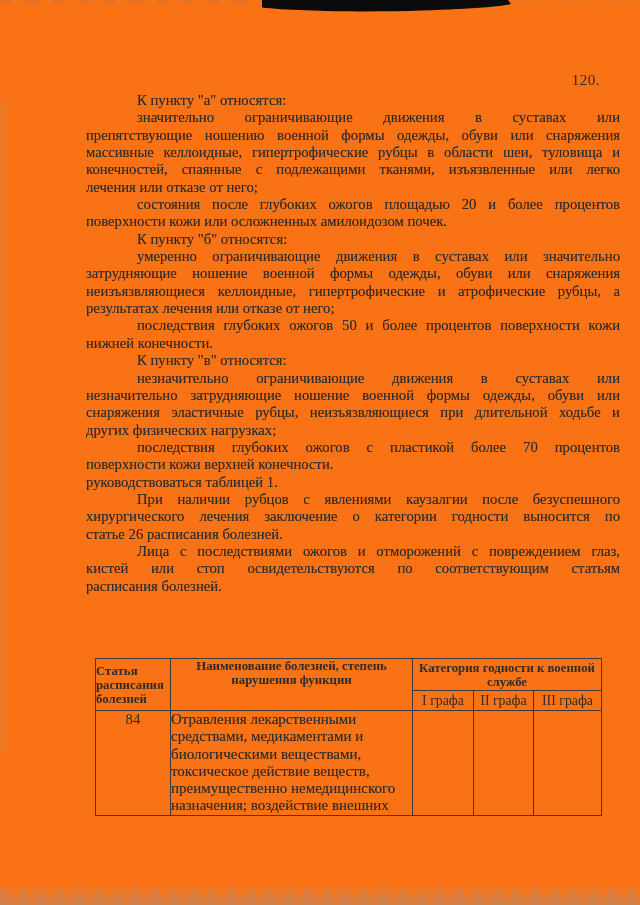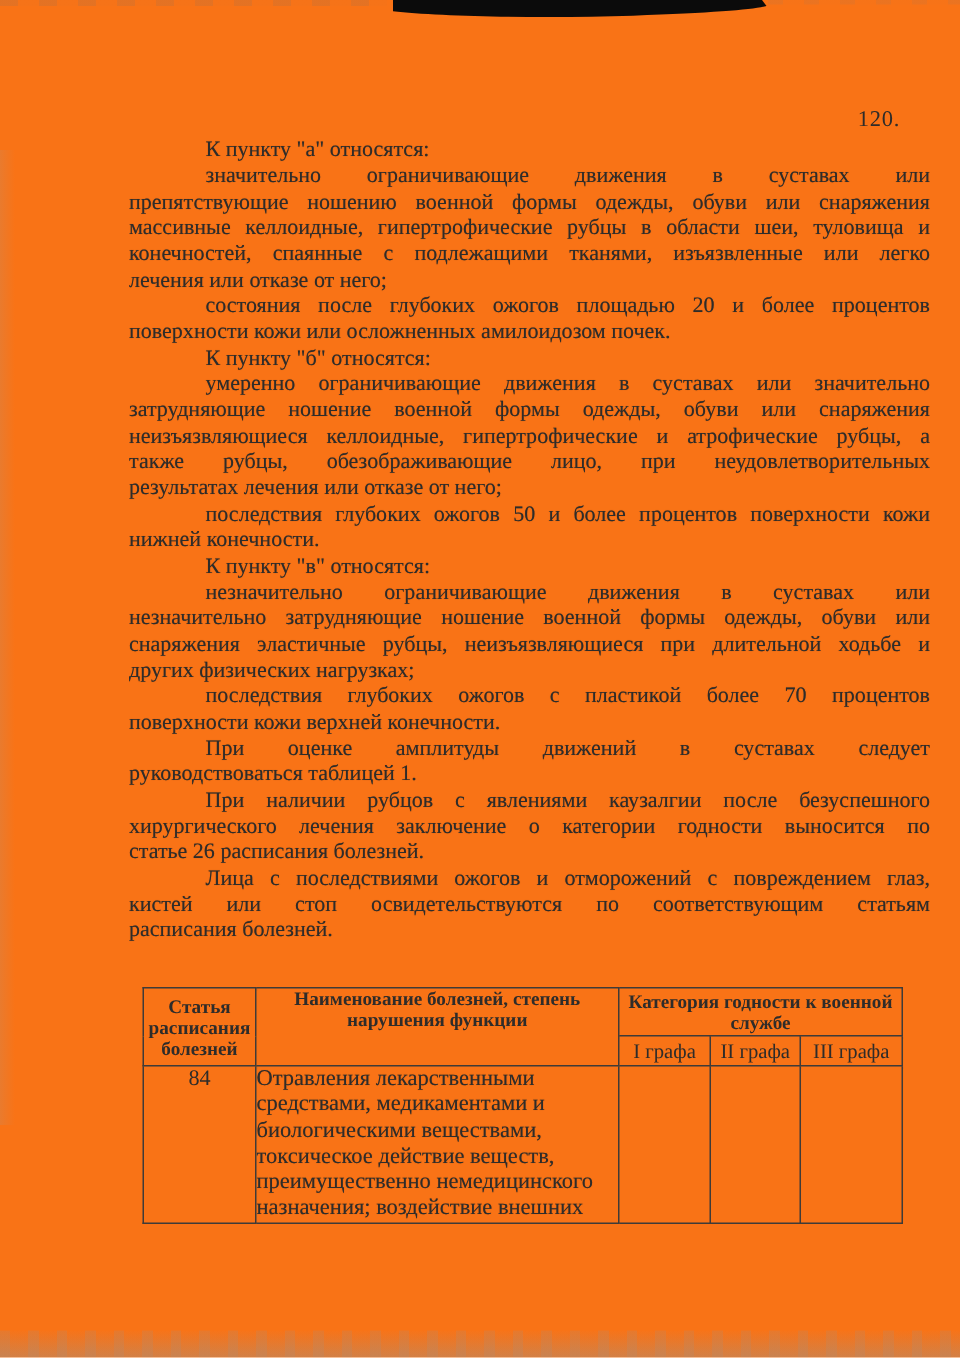--- a/index.html
+++ b/index.html
@@ -105,21 +105,21 @@
     padding: 0;
     box-shadow: 0 0 0.5px rgba(63,59,56,0.6);
   }
   tr.hdr-row-1 { height: 32px; }
   tr.hdr-row-2 { height: 20px; }
   tr.body-row  { height: 105px; }
   .th-article {
     font-weight: bold;
     font-size: 12.8px;
     line-height: 14px;
-    text-align: center;
+    text-align: left;
     vertical-align: middle;
     padding: 2px 2px;
   }
   .th-disease {
     font-weight: bold;
     font-size: 12.8px;
     line-height: 14px;
     text-align: center;
     vertical-align: top;
     padding: 4px 8px 0 8px;
@@ -179,32 +179,30 @@
       <div class="tline">препятствующие ношению военной формы одежды, обуви или снаряжения</div>
       <div class="tline">массивные келлоидные, гипертрофические рубцы в области шеи, туловища и</div>
       <div class="tline">конечностей, спаянные с подлежащими тканями, изъязвленные или легко</div>
       <div class="tline last">лечения или отказе от него;</div>
       <div class="tline indent">состояния после глубоких ожогов площадью 20 и более процентов</div>
       <div class="tline last">поверхности кожи или осложненных амилоидозом почек.</div>
       <div class="tline indent last">К пункту "б" относятся:</div>
       <div class="tline indent">умеренно ограничивающие движения в суставах или значительно</div>
       <div class="tline">затрудняющие ношение военной формы одежды, обуви или снаряжения</div>
       <div class="tline">неизъязвляющиеся келлоидные, гипертрофические и атрофические рубцы, а</div>
-      <div class="tline">также рубцы, обезображивающие лицо, при неудовлетворительных</div>
       <div class="tline last">результатах лечения или отказе от него;</div>
       <div class="tline indent">последствия глубоких ожогов 50 и более процентов поверхности кожи</div>
       <div class="tline last">нижней конечности.</div>
       <div class="tline indent last">К пункту "в" относятся:</div>
       <div class="tline indent">незначительно ограничивающие движения в суставах или</div>
       <div class="tline">незначительно затрудняющие ношение военной формы одежды, обуви или</div>
       <div class="tline">снаряжения эластичные рубцы, неизъязвляющиеся при длительной ходьбе и</div>
       <div class="tline last">других физических нагрузках;</div>
       <div class="tline indent">последствия глубоких ожогов с пластикой более 70 процентов</div>
       <div class="tline last">поверхности кожи верхней конечности.</div>
-      <div class="tline indent">При оценке амплитуды движений в суставах следует</div>
       <div class="tline last">руководствоваться таблицей 1.</div>
       <div class="tline indent">При наличии рубцов с явлениями каузалгии после безуспешного</div>
       <div class="tline">хирургического лечения заключение о категории годности выносится по</div>
       <div class="tline last">статье 26 расписания болезней.</div>
       <div class="tline indent">Лица с последствиями ожогов и отморожений с повреждением глаз,</div>
       <div class="tline">кистей или стоп освидетельствуются по соответствующим статьям</div>
       <div class="tline last">расписания болезней.</div>
     </div>
 
   <table class="diseases">

